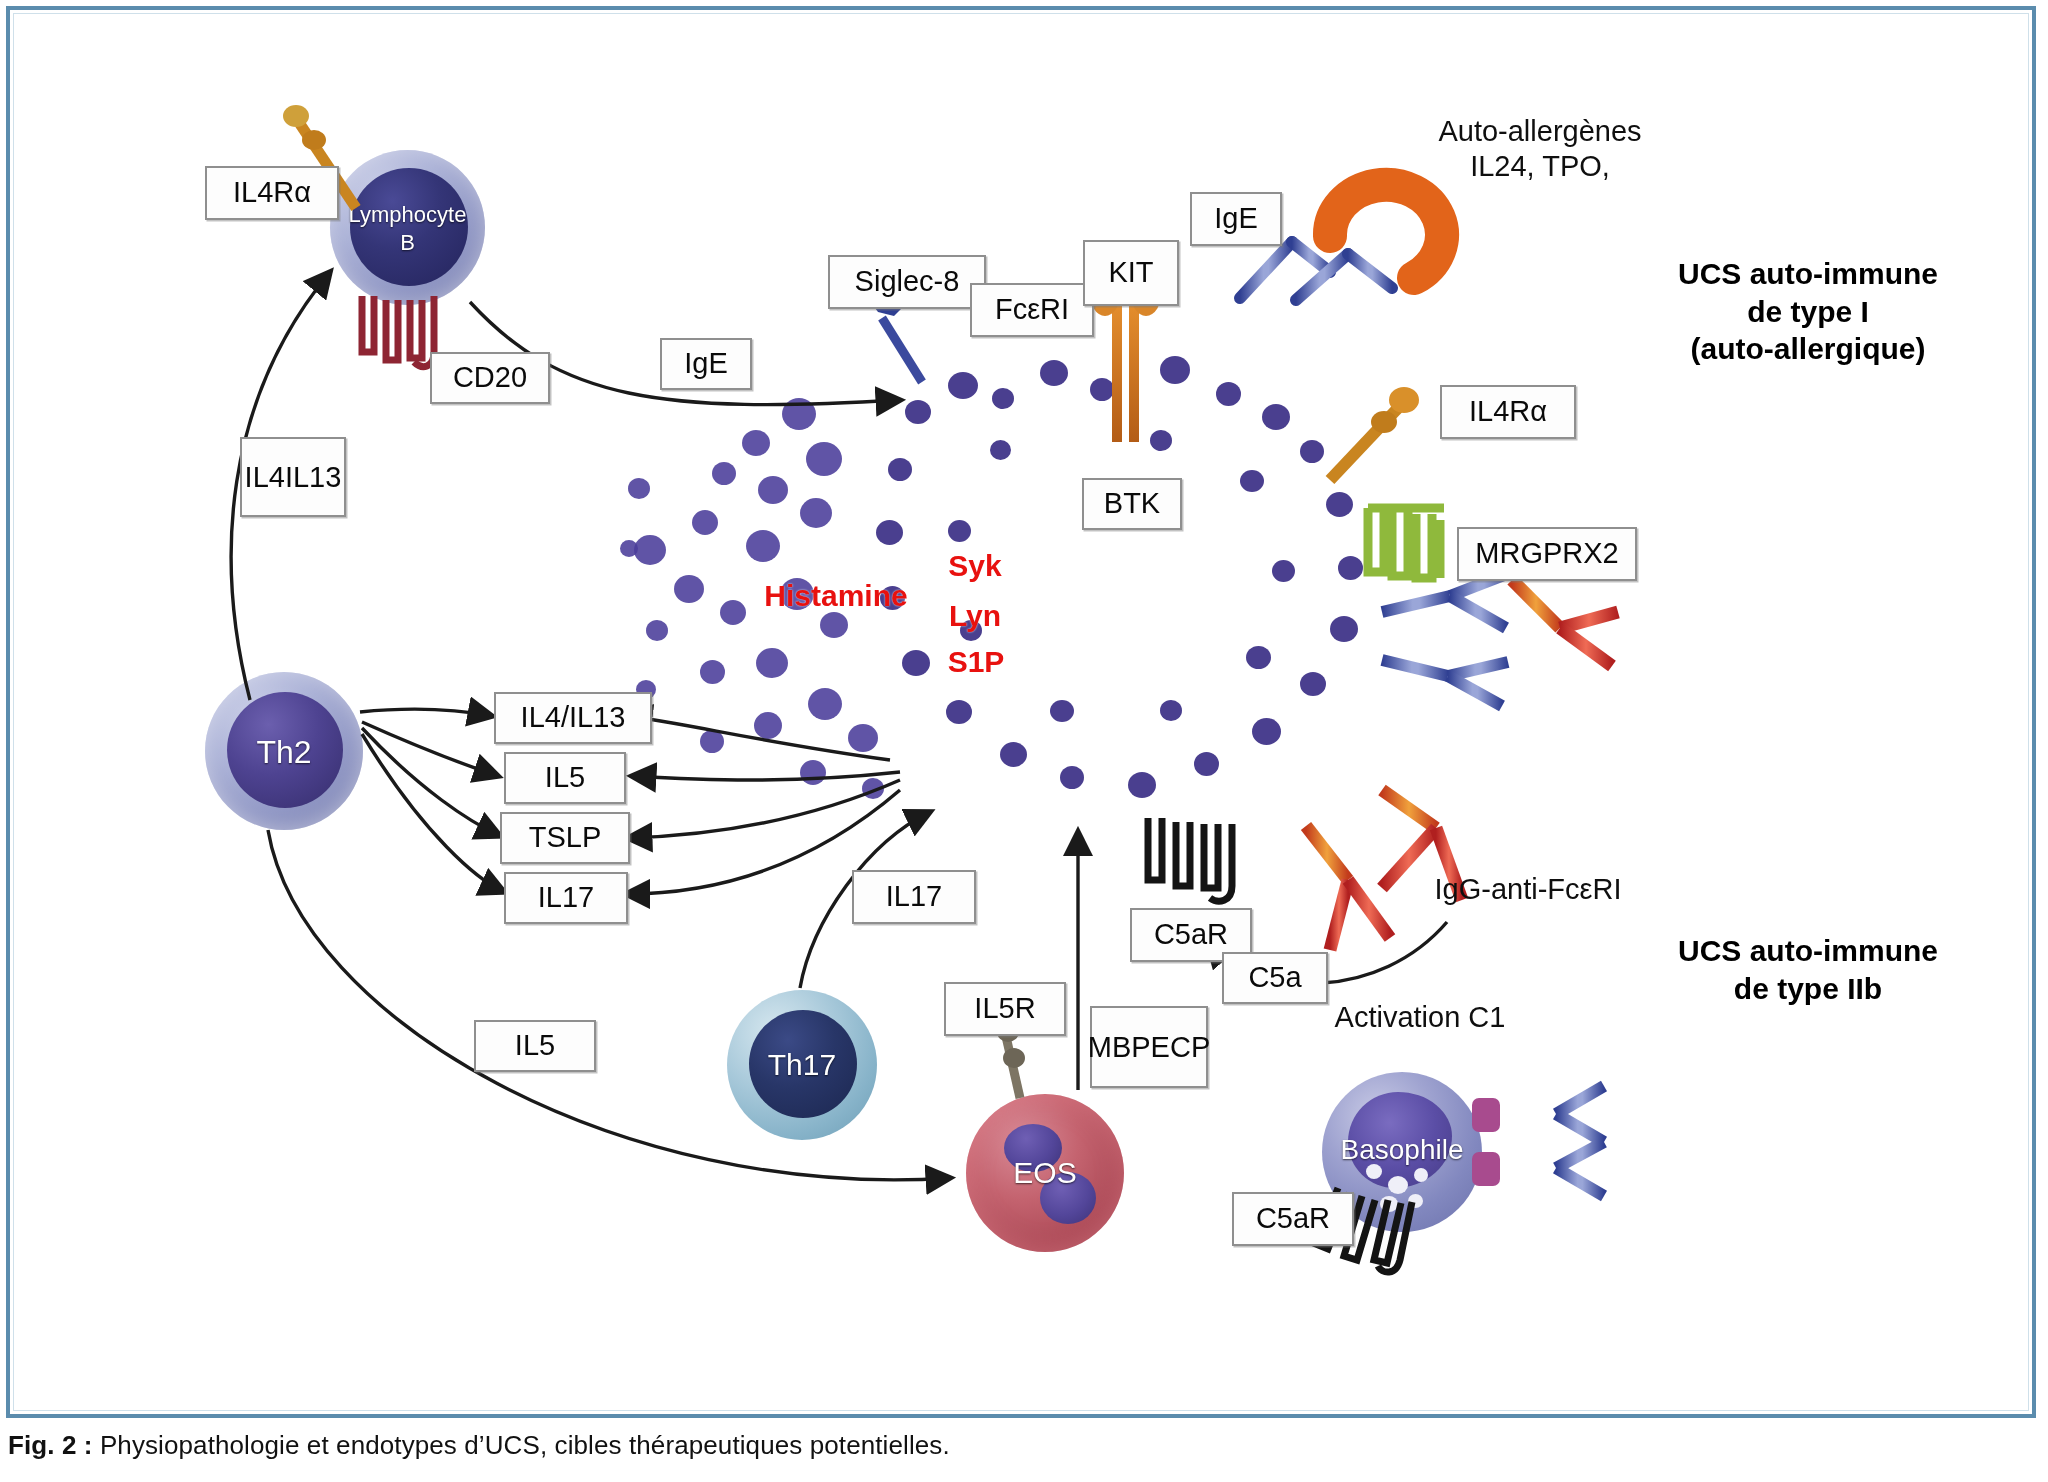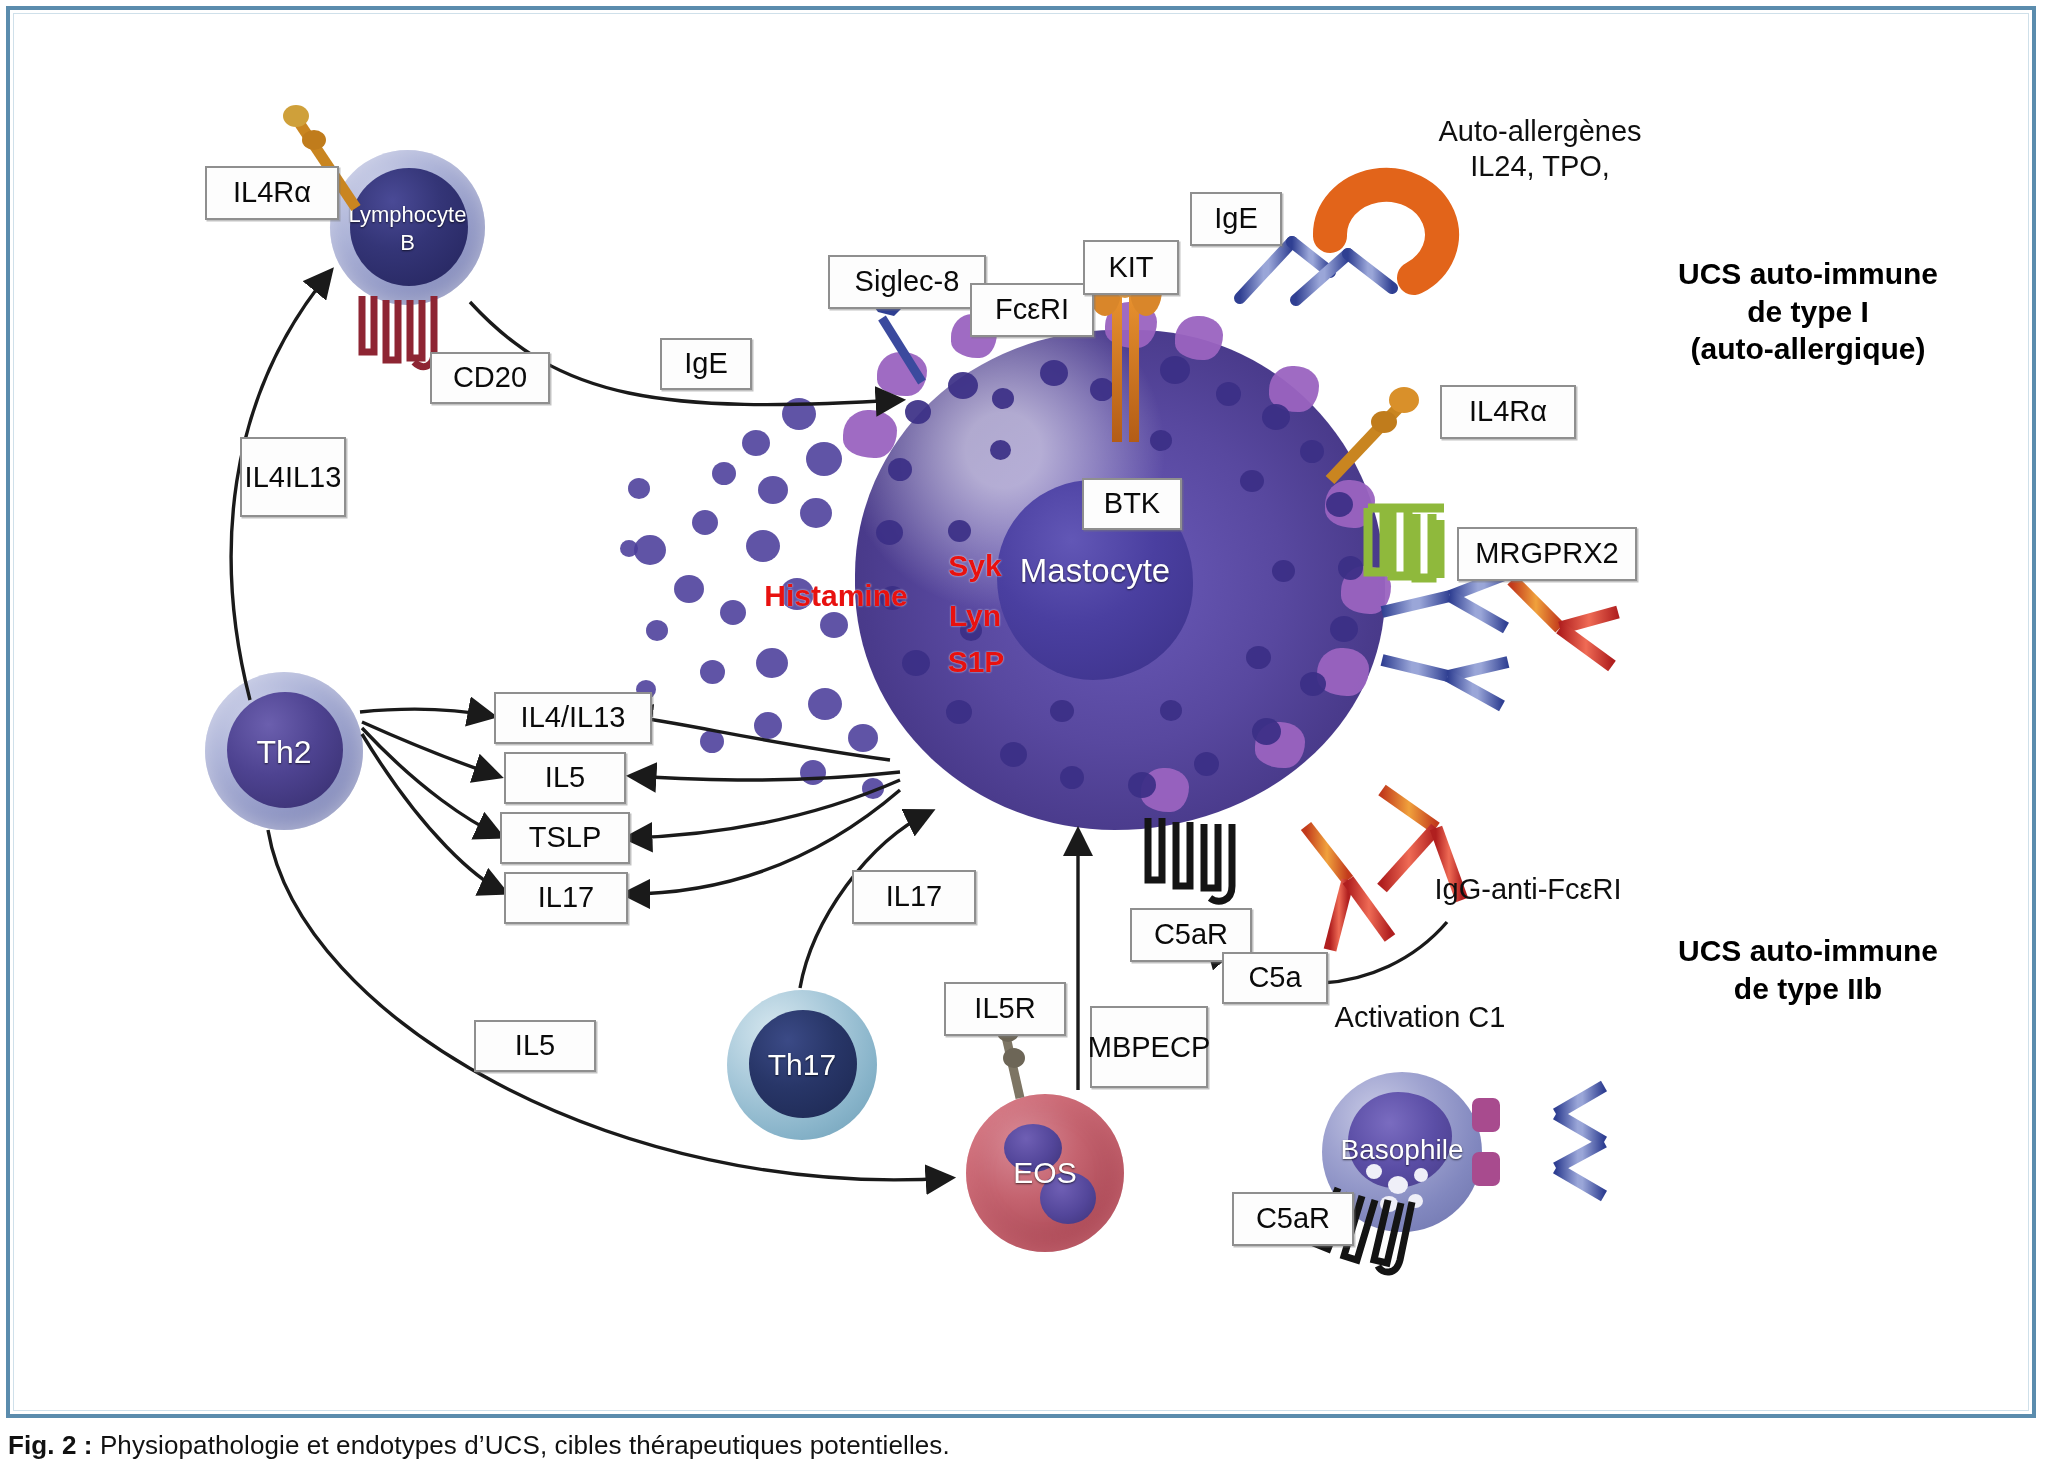--- a/index.html
+++ b/index.html
@@ -105,38 +105,20 @@
   <div class="cell halo" style="left:205px;top:672px;width:158px;height:158px;">
     <div class="nucleus nuc-purple" style="left:22px;top:20px;width:116px;height:116px;"></div>
     <div class="cname" style="top:62px;font-size:32px;">Th2</div>
   </div>
 
   <div class="cell halo-teal" style="left:727px;top:990px;width:150px;height:150px;">
     <div class="nucleus nuc-navy" style="left:22px;top:20px;width:108px;height:108px;"></div>
     <div class="cname" style="top:58px;font-size:30px;">Th17</div>
   </div>
 
-  <div id="masto">
-    <div class="body"></div>
-
-    <span class="nub" style="left:-12px;top:80px;width:54px;height:48px;"></span>
-    <span class="nub" style="left:22px;top:22px;width:50px;height:44px;"></span>
-    <span class="nub" style="left:96px;top:-16px;width:46px;height:44px;"></span>
-    <span class="nub" style="left:250px;top:-28px;width:52px;height:46px;"></span>
-    <span class="nub" style="left:320px;top:-14px;width:48px;height:44px;"></span>
-    <span class="nub" style="left:414px;top:36px;width:50px;height:46px;"></span>
-    <span class="nub" style="left:470px;top:150px;width:50px;height:48px;"></span>
-    <span class="nub" style="left:486px;top:236px;width:50px;height:48px;"></span>
-    <span class="nub" style="left:462px;top:318px;width:52px;height:48px;"></span>
-    <span class="nub" style="left:400px;top:392px;width:50px;height:46px;"></span>
-    <span class="nub" style="left:286px;top:438px;width:48px;height:44px;"></span>
-
-    <div class="mnuc"></div>
-    <div class="mname">Mastocyte</div>
-  </div>
 
   <div>
     <span class="granule" style="left:905px;top:400px;width:26px;height:24px;"></span>
     <span class="granule" style="left:948px;top:372px;width:30px;height:27px;"></span>
     <span class="granule" style="left:992px;top:388px;width:22px;height:21px;"></span>
     <span class="granule" style="left:1040px;top:360px;width:28px;height:26px;"></span>
     <span class="granule" style="left:1090px;top:378px;width:24px;height:23px;"></span>
     <span class="granule" style="left:1160px;top:356px;width:30px;height:28px;"></span>
     <span class="granule" style="left:1216px;top:382px;width:25px;height:24px;"></span>
     <span class="granule" style="left:1262px;top:404px;width:28px;height:26px;"></span>
@@ -382,21 +364,21 @@
 
   <div class="box two" style="left:240px;top:437px;width:106px;height:80px;">
     <span>IL4</span>
     <span>IL13</span>
   </div>
 
   <div class="box" style="left:828px;top:255px;width:158px;height:54px;">Siglec-8</div>
 
   <div class="box" style="left:970px;top:283px;width:124px;height:54px;">FcεRI</div>
 
-  <div class="box" style="left:1083px;top:240px;width:96px;height:55px;">KIT</div>
+  <div class="box" style="left:1083px;top:240px;width:96px;height:66px;">KIT</div>
 
   <div class="box" style="left:1190px;top:192px;width:92px;height:54px;">IgE</div>
 
   <div class="box" style="left:1440px;top:385px;width:136px;height:54px;">IL4Rα</div>
 
   <div class="box" style="left:1082px;top:478px;width:100px;height:52px;">BTK</div>
 
   <div class="box" style="left:1457px;top:527px;width:180px;height:54px;">MRGPRX2</div>
 
   <div class="box" style="left:494px;top:692px;width:158px;height:52px;">IL4/IL13</div>

